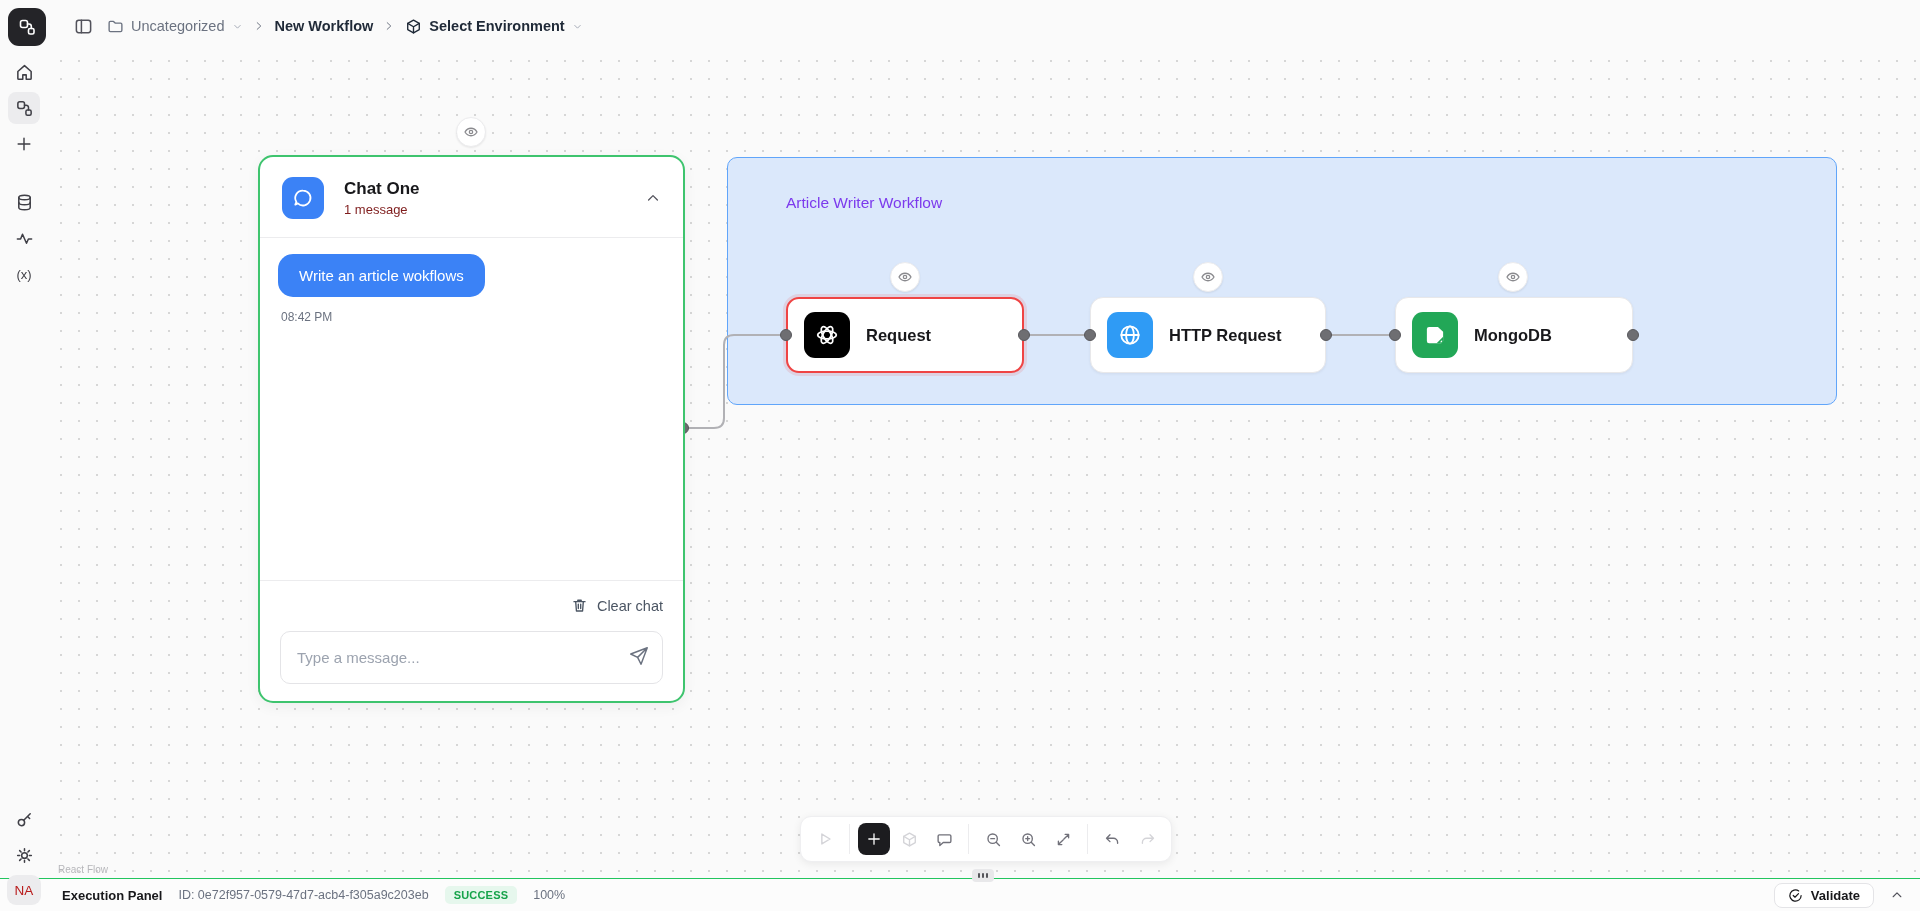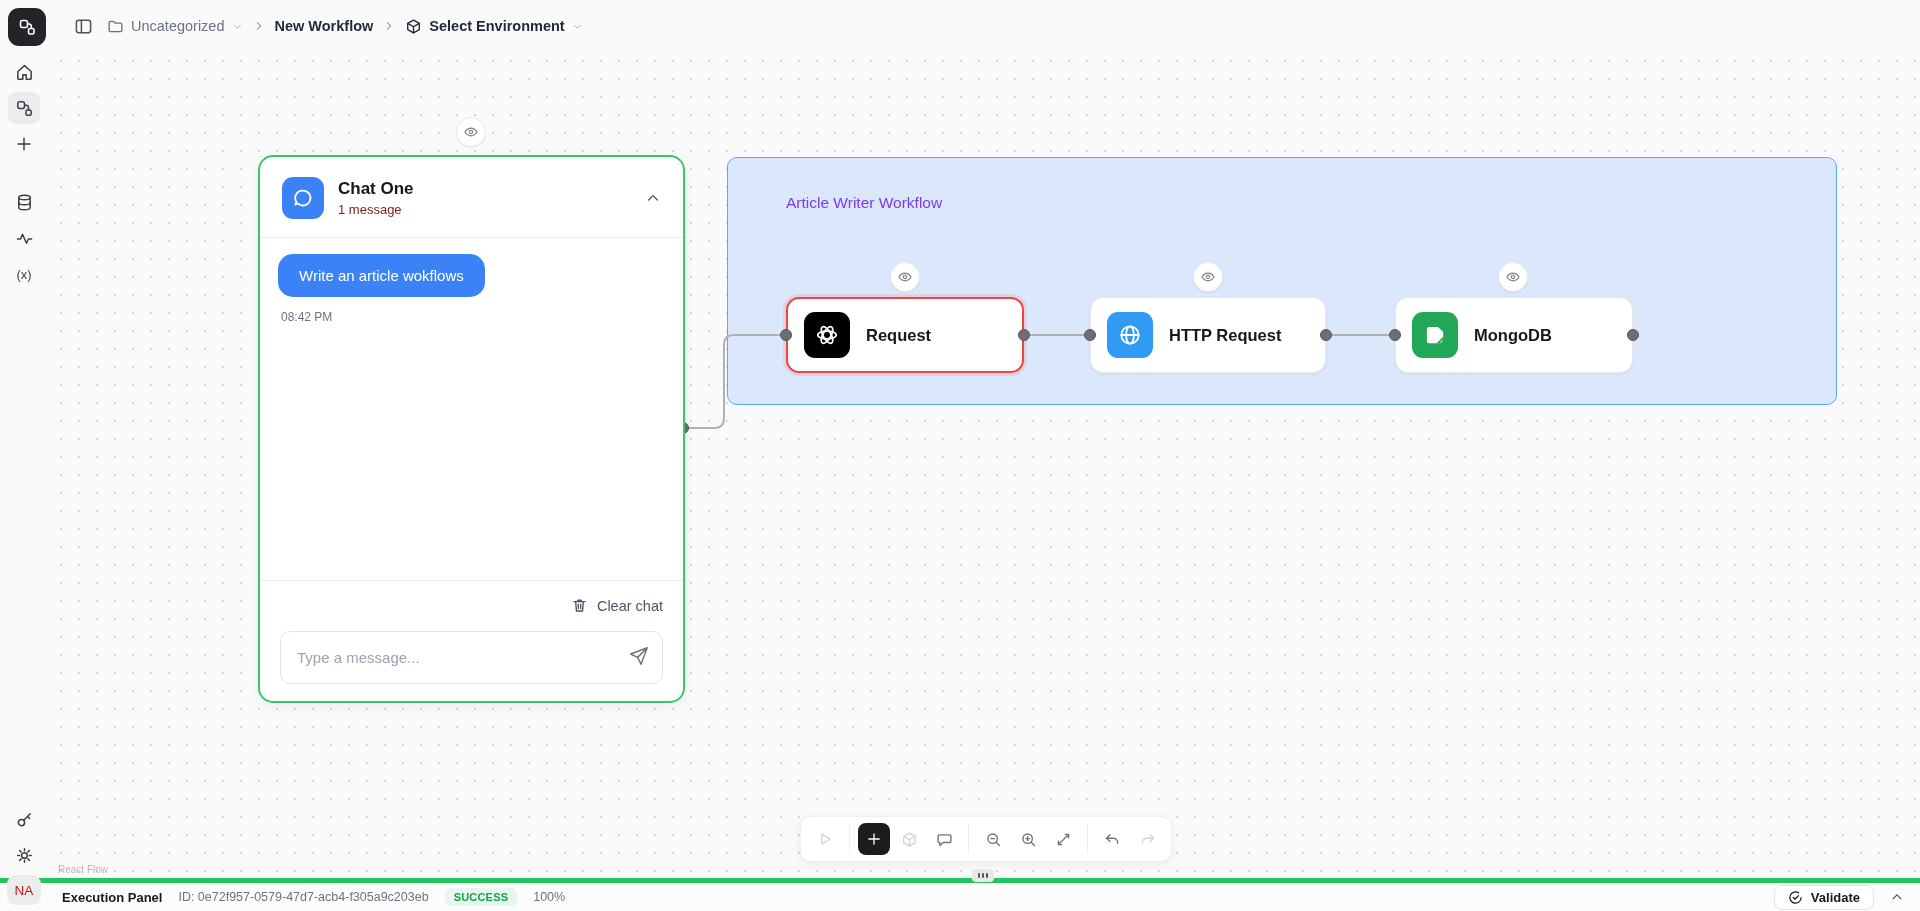--- a/index.html
+++ b/index.html
@@ -50,21 +50,21 @@
   
   .node { position:absolute; height:76px; background:#fff; border:1px solid #e8e8ea; border-radius:13px; display:flex; align-items:center; gap:16px; padding:0 20px 0 16px; box-shadow:0 1px 3px rgba(0,0,0,.06); cursor:pointer; }
   .node.error { border:2px solid var(--node_error); box-shadow:0 0 0 3px rgba(239,68,68,.14); }
   .node-icon { width:46px; height:46px; border-radius:11px; display:flex; align-items:center; justify-content:center; flex:none; }
   .node-label { font-size:16.5px; font-weight:700; color:#18181b; white-space:nowrap; }
   .eye-btn { position:absolute; width:30px; height:30px; border-radius:50%; background:#fff; border:1px solid #ececee; box-shadow:0 1px 2px rgba(0,0,0,.08); color:#8a8a8e; display:flex; align-items:center; justify-content:center; cursor:pointer; }
   .port { position:absolute; width:12px; height:12px; border-radius:50%; background:#6e6e72; border:1px solid #58585c; cursor:crosshair; }
 
   
   .chat-panel { position:absolute; left:210px; top:107px; width:427px; height:548px; background:#fff; border:2px solid var(--chat_border); border-radius:15px; box-shadow:0 4px 14px rgba(0,0,0,.05); display:flex; flex-direction:column; }
-  .chat-header { display:flex; align-items:center; gap:14px; padding:20px 22px 18px; border-bottom:1px solid #ececee; }
+  .chat-header { display:flex; align-items:center; gap:20px; padding:20px 22px 18px; border-bottom:1px solid #ececee; }
   .chat-avatar { width:42px; height:42px; border-radius:11px; background:var(--accent); color:#fff; display:flex; align-items:center; justify-content:center; flex:none; }
   .chat-title { font-size:17px; font-weight:700; color:#18181b; }
   .chat-sub { font-size:13px; color:#7f1d1d; margin-top:3px; }
   .chat-collapse { margin-left:auto; color:#52525b; background:none; border:none; cursor:pointer; }
   .chat-body { flex:1; padding:16px 18px; overflow:hidden; }
   .chat-bubble { display:inline-block; background:var(--accent); color:#fff; font-size:15px; padding:13px 21px; border-radius:15px; cursor:default; }
   .chat-time { font-size:12px; color:#6b7280; margin-top:13px; margin-left:3px; }
   .chat-footer { border-top:1px solid #ececee; padding:12px 20px 17px; }
   .clear-row { display:flex; justify-content:flex-end; }
   .clear-btn { display:flex; align-items:center; gap:9px; background:none; border:none; color:#4b5563; font-size:14.5px; font-family:inherit; cursor:pointer; padding:4px 0; }
@@ -77,21 +77,21 @@
   .fl-toolbar { position:absolute; left:752px; top:768px; height:46px; background:#fff; border:1px solid #efeff1; border-radius:11px; box-shadow:0 2px 8px rgba(0,0,0,.07); display:flex; align-items:center; padding:0 8px; gap:3px; }
   .tool-btn { width:32px; height:32px; border-radius:8px; background:none; border:none; color:#71717a; display:flex; align-items:center; justify-content:center; cursor:pointer; }
   .tool-btn.disabled { color:#d4d4d8; cursor:default; }
   .tool-btn.primary { background:#1c1c1f; color:#fff; }
   .tool-sep { width:1px; height:30px; background:#ececee; margin:0 5px; }
 
   .resize-handle { position:absolute; left:972px; top:869px; width:22px; height:13px; background:#e8e8ea; border-radius:4px; z-index:40; display:flex; align-items:center; justify-content:center; gap:2px; cursor:row-resize; }
   .resize-handle i { width:2px; height:5px; background:#55555a; display:block; border-radius:1px; }
 
   
-  .statusbar { position:absolute; left:0; bottom:0; width:1920px; height:33px; background:#fcfcfc; border-top:5px solid #22c55e; display:flex; align-items:center; padding-left:62px; z-index:20; }
+  .statusbar { position:absolute; left:0; bottom:0; width:1920px; height:33px; background:#fcfcfc; border-top:1px solid #22c55e; display:flex; align-items:center; padding-left:62px; z-index:20; }
   .sb-title { font-size:13px; font-weight:700; color:#18181b; }
   .sb-id { font-size:12.5px; color:#6b7280; margin-left:16px; }
   .badge-success { margin-left:16px; font-size:11px; font-weight:700; color:var(--success); background:#e6f7ed; border-radius:5px; padding:3px 9px; letter-spacing:.2px; }
   .sb-progress { font-size:12.5px; color:#6b7280; margin-left:16px; }
   .sb-right { margin-left:auto; display:flex; align-items:center; gap:16px; margin-right:16px; }
   .validate-btn { display:flex; align-items:center; gap:8px; background:#fff; border:1px solid #e4e4e7; border-radius:8px; padding:4px 13px; font-size:13px; font-weight:700; color:#18181b; font-family:inherit; cursor:pointer; }
   .panel-chevron { background:none; border:none; color:#52525b; cursor:pointer; display:flex; }
 </style>
 </head>
 <body>

